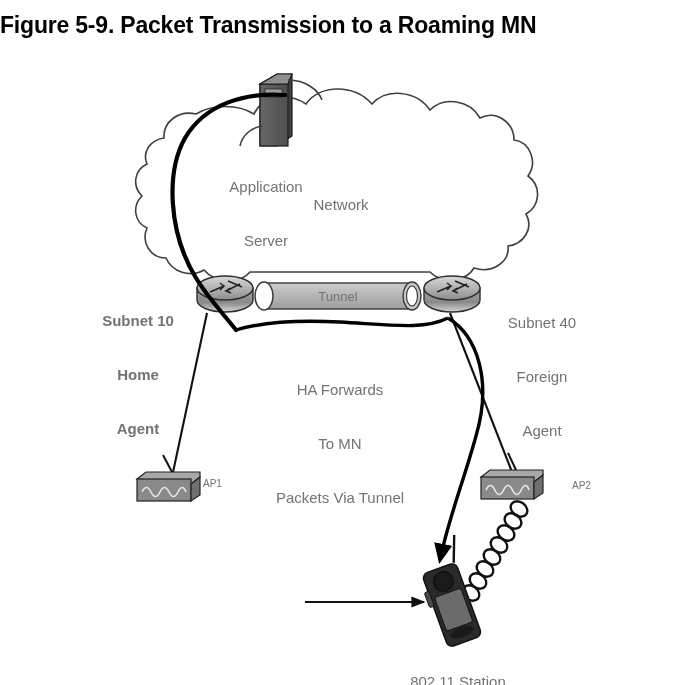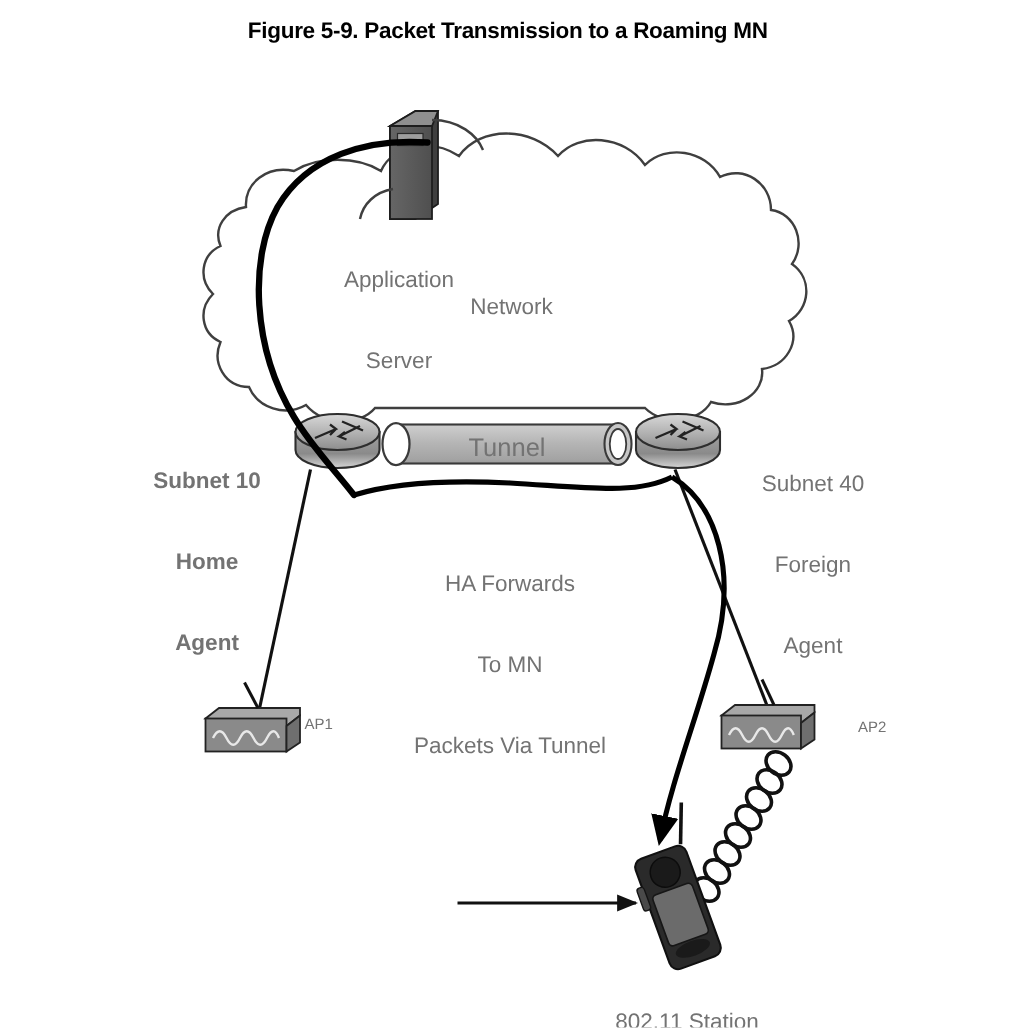--- a/index.html
+++ b/index.html
@@ -18,22 +18,22 @@
   #figure-root {
     position: relative;
     width: 677px;
     height: 685px;
   }
   #figure-title {
     position: absolute;
     left: 0;
     top: 12px;
     width: 677px;
-    text-align: center;
-    font-size: 15px;
+    text-align: left;
+    font-size: 23px;
     font-weight: bold;
     letter-spacing: -0.2px;
     color: #000000;
   }
   #diagram-canvas {
     position: absolute;
     left: 0;
     top: 0;
     width: 677px;
     height: 685px;
@@ -41,21 +41,21 @@
   .diagram-label {
     position: absolute;
     font-family: "Liberation Sans", sans-serif;
     font-size: 15px;
     color: #737373;
     text-align: center;
     line-height: 1.2;
     white-space: pre;
   }
   .tunnel-label {
-    font-size: 17px;
+    font-size: 13px;
   }
   .ap-label {
     font-size: 10px;
     text-align: left;
   }
   .label-left {
     text-align: center;
   }
 </style>
 </head>

